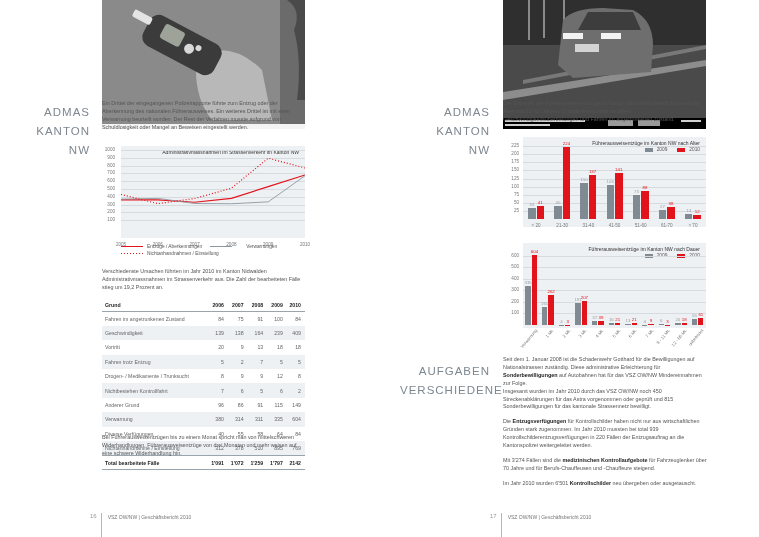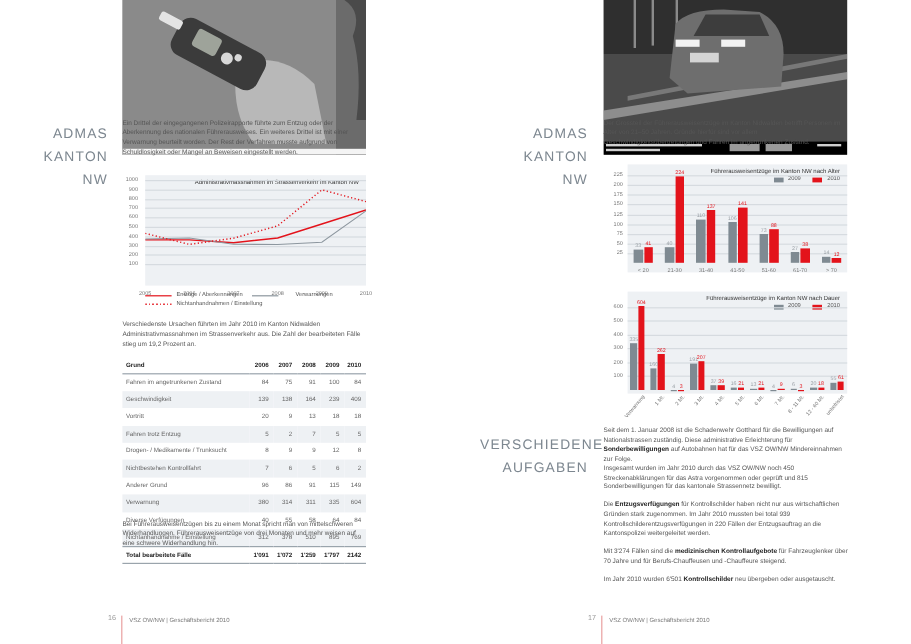--- a/index.html
+++ b/index.html
@@ -412,22 +412,22 @@
       <div class="cat-label-rot" style="right:74.95454545454538px; top:328px;">12 - 60 Mt.</div>
       <div class="bar-2009" style="left:691.8581818181818px; top:318.6666666666667px; width:5.323636363636364px; height:6.333333333333314px;"></div>
       <div class="bar-2010" style="left:698.1818181818182px; top:317.9757575757576px; width:5.323636363636364px; height:7.024242424242402px;"></div>
       <div class="val-2009" style="left:687.52px; top:312.6666666666667px;">55</div>
       <div class="val-2010" style="left:693.8436363636364px; top:311.9757575757576px;">61</div>
       <div class="cat-label-rot" style="right:58.318181818181756px; top:328px;">unbefristet</div>
     </div>
 </div>
 
 <div class="section-heading" style="left:400px; top:362px; width:90px;">
+  <div>AUFGABEN</div>
   <div>VERSCHIEDENE</div>
-  <div>AUFGABEN</div>
 </div>
 
 <div class="body-text" style="left:503px; top:356px; width:205px;">
   <p><span>Seit dem 1. Januar 2008 ist die Schadenwehr Gotthard für die Bewilligungen auf Nationalstrassen zuständig. Diese administrative Erleichterung für </span><b>Sonderbewilligungen</b><span> auf Autobahnen hat für das VSZ OW/NW Mindereinnahmen zur Folge.</span></p>
   <p>Insgesamt wurden im Jahr 2010 durch das VSZ OW/NW noch 450 Streckenabklärungen für das Astra vorgenommen oder geprüft und 815 Sonderbewilligungen für das kantonale Strassennetz bewilligt.</p>
   <p style="margin-top:7px;"><span>Die </span><b>Entzugsverfügungen</b><span> für Kontrollschilder haben nicht nur aus wirtschaftlichen Gründen stark zugenommen. Im Jahr 2010 mussten bei total 939 Kontrollschilderentzugsverfügungen in 220 Fällen der Entzugsauftrag an die Kantonspolizei weitergeleitet werden.</span></p>
   <p style="margin-top:7px;"><span>Mit 3'274 Fällen sind die </span><b>medizinischen Kontrollaufgebote</b><span> für Fahrzeuglenker über 70 Jahre und für Berufs-Chauffeusen und -Chauffeure steigend.</span></p>
   <p style="margin-top:7px;"><span>Im Jahr 2010 wurden 6'501 </span><b>Kontrollschilder</b><span> neu übergeben oder ausgetauscht.</span></p>
 </div>
 

